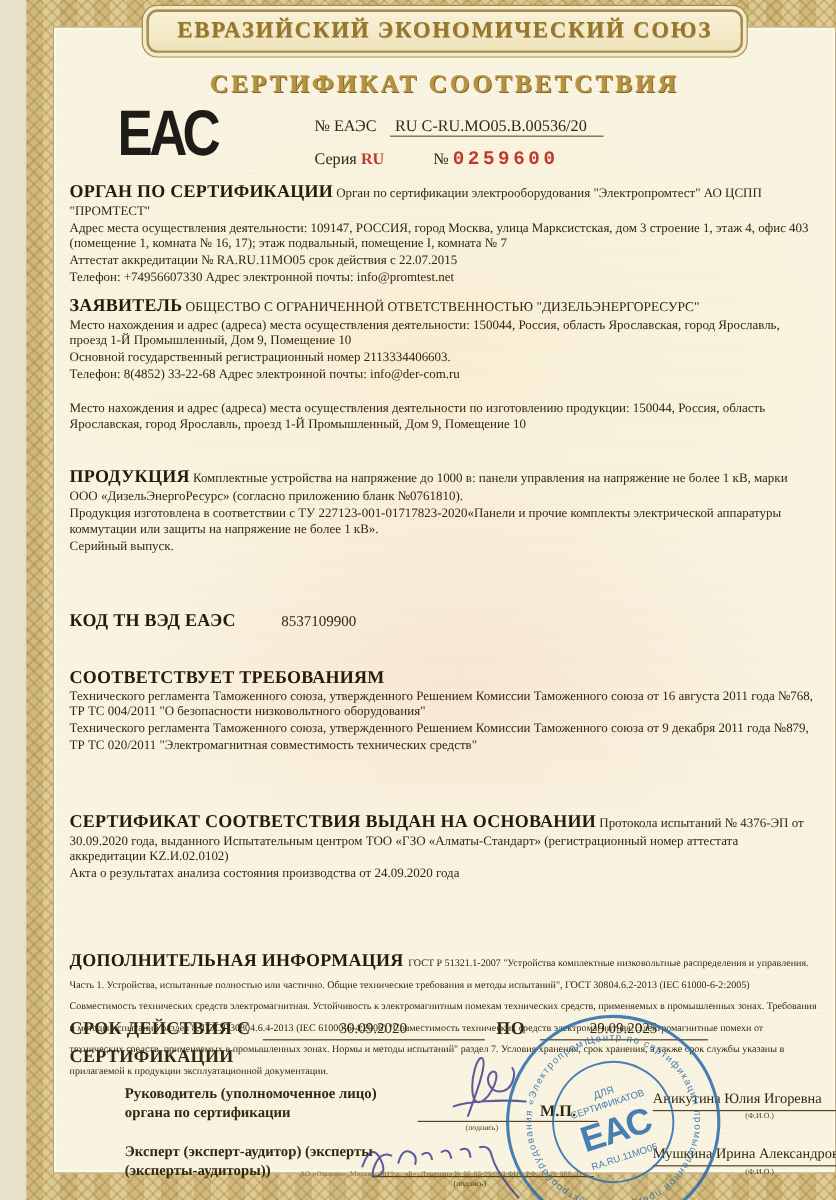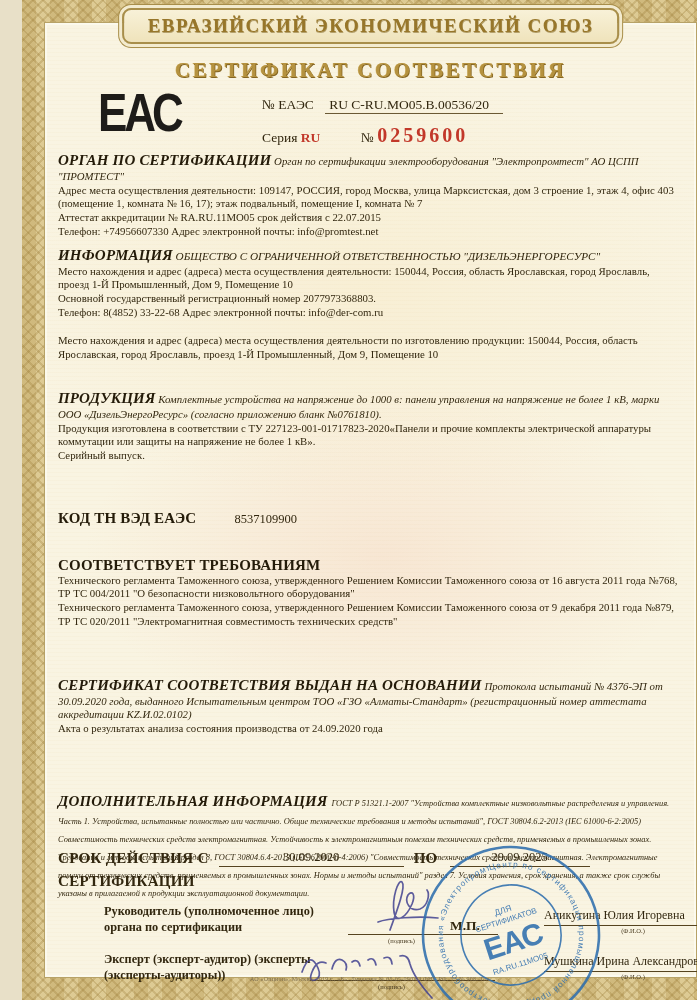--- a/index.html
+++ b/index.html
@@ -24,24 +24,24 @@
   .eac-mark{position:absolute;left:76px;top:82px;z-index:4;font-family:"Liberation Sans",sans-serif;
       font-weight:bold;font-size:44px;letter-spacing:-3px;color:#1e1c19;transform:scaleY(1.22);transform-origin:top left;}
   .doc-title{position:absolute;top:58px;left:0;right:0;text-align:center;z-index:3;
       font-weight:bold;font-size:21px;letter-spacing:2.5px;color:#b5923f;
       text-shadow:0.7px 0.7px 0 #846420, -0.5px -0.5px 0 #d8bd7a;}
   .numrow{position:absolute;top:97px;left:240px;z-index:3;font-size:13.5px;}
   .numrow .lab{margin-right:8px;}
   .numrow .val{border-bottom:1px solid #6b5a35;padding:0 14px 1px 4px;}
   .serrow{position:absolute;top:124px;left:240px;z-index:3;font-size:13.5px;}
   .red{color:#c2382a;font-weight:bold;}
-  .serial{font-family:Liberation Serif, serif;letter-spacing:3px;font-size:20px;}
+  .serial{font-family:Liberation Mono, monospace;letter-spacing:3px;font-size:16px;}
   .serrow .gap{display:inline-block;width:34px;}
   .content{position:absolute;top:151px;left:36px;right:38px;z-index:2;}
-  .sec{margin:0;font-style:italic;}
+  .sec{margin:0;}
   .h{font-weight:bold;font-size:15px;letter-spacing:.2px;color:#241b09;}
   .bt{font-size:10.8px;line-height:1.27;}
   .bl{font-size:10.8px;line-height:1.27;}
   .intro-caps{font-size:11.2px;}
   .small{font-size:8.4px;line-height:1.35;}
   .m-organ{margin-bottom:7px;}
   .m-appl{margin-bottom:15px;}
   .m-manu{margin-bottom:27px;}
   .m-prod{margin-bottom:46px;}
   .m-tnved{margin-bottom:30px;}
@@ -107,25 +107,25 @@
         <span class="h">ОРГАН ПО СЕРТИФИКАЦИИ</span>
         <span>Орган по сертификации электрооборудования "Электропромтест" АО ЦСПП "ПРОМТЕСТ"</span>
       </p>
       <div class="bl">Адрес места осуществления деятельности: 109147, РОССИЯ, город Москва, улица Марксистская, дом 3 строение 1, этаж 4, офис 403 (помещение 1, комната № 16, 17); этаж подвальный, помещение I, комната № 7</div>
       <div class="bl">Аттестат аккредитации № RA.RU.11МО05 срок действия с 22.07.2015</div>
       <div class="bl">Телефон: +74956607330 Адрес электронной почты: info@promtest.net</div>
     </div>
 
     <div class="m-appl">
       <p class="sec bt">
-        <span class="h">ИНФОРМАЦИЯ</span>
+        <span class="h">ЗАЯВИТЕЛЬ</span>
         <span class="intro-caps">ОБЩЕСТВО С ОГРАНИЧЕННОЙ ОТВЕТСТВЕННОСТЬЮ "ДИЗЕЛЬЭНЕРГОРЕСУРС"</span>
       </p>
       <div class="bl">Место нахождения и адрес (адреса) места осуществления деятельности: 150044, Россия, область Ярославская, город Ярославль, проезд 1-Й Промышленный, Дом 9, Помещение 10</div>
-      <div class="bl">Основной государственный регистрационный номер 2077973368803.</div>
+      <div class="bl">Основной государственный регистрационный номер 2113334406603.</div>
       <div class="bl">Телефон: 8(4852) 33-22-68 Адрес электронной почты: info@der-com.ru</div>
     </div>
 
     <div class="m-manu">
       <div class="bl">Место нахождения и адрес (адреса) места осуществления деятельности по изготовлению продукции: 150044, Россия, область Ярославская, город Ярославль, проезд 1-Й Промышленный, Дом 9, Помещение 10</div>
     </div>
 
     <div class="m-prod">
       <p class="sec bt">
         <span class="h">ПРОДУКЦИЯ</span>

